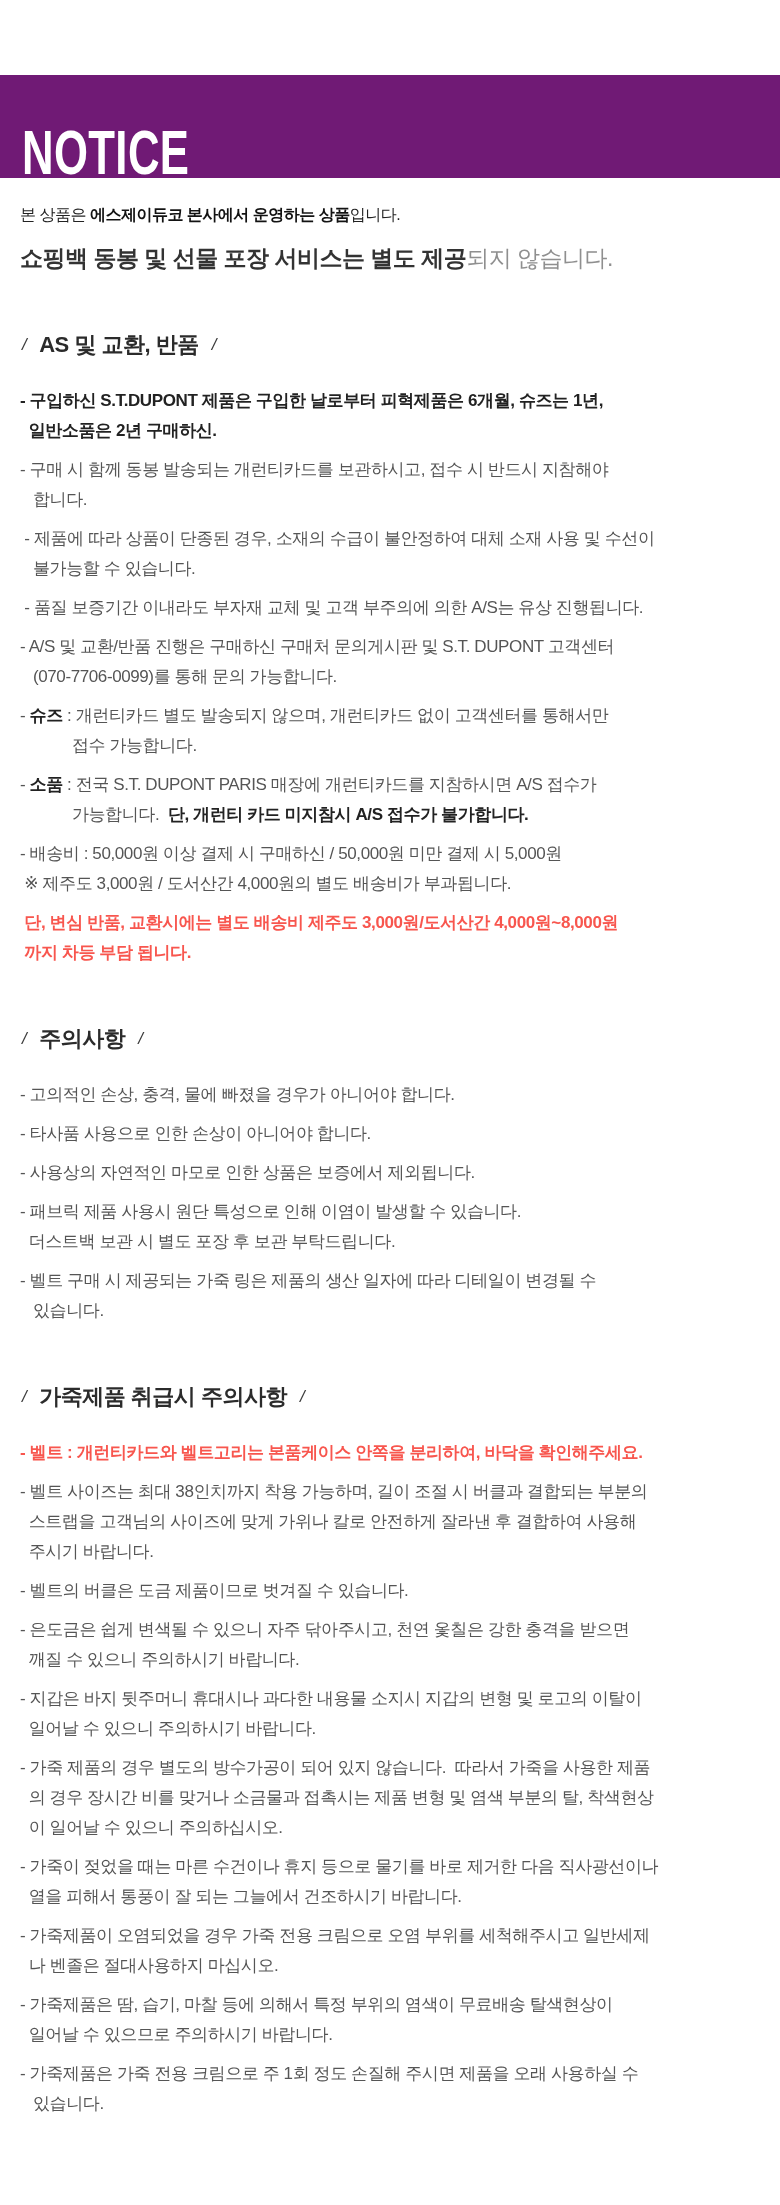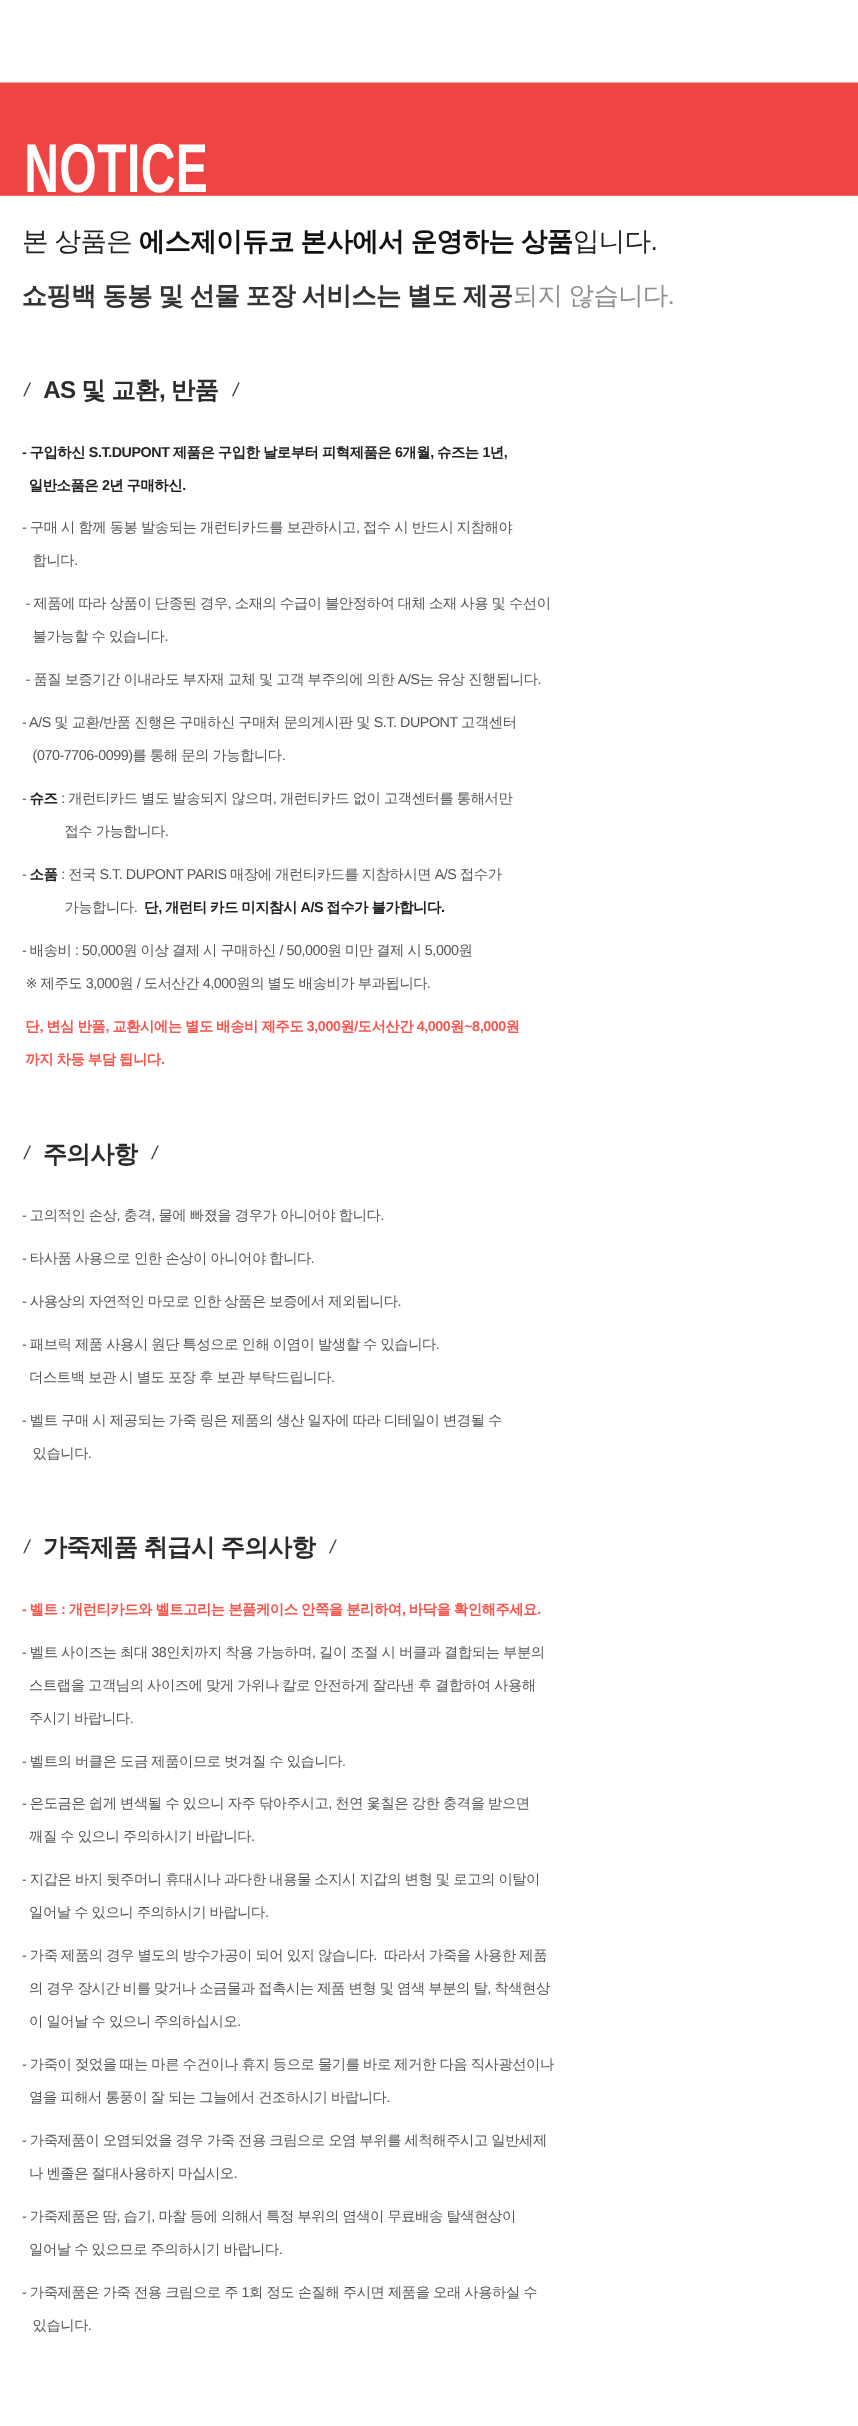--- a/index.html
+++ b/index.html
@@ -2,43 +2,43 @@
 <html><head>
 <meta charset="utf-8">
 <style>
   html,body{margin:0;padding:0;}
   body{
     width:780px;height:2205px;background:#ffffff;
     font-family:"Liberation Sans","DejaVu Sans",sans-serif;
     -webkit-font-smoothing:antialiased;
   }
   .band{
-    margin-top:75px;height:103px;background:#ef4444;
+    margin-top:75px;height:103px;background:#701a75;
     display:flex;align-items:flex-end;overflow:hidden;
     padding-left:22px;box-sizing:border-box;
   }
   .notice-title{
     color:#ffffff;font-size:56px;font-weight:700;line-height:0.92;
     letter-spacing:0.5px;margin:0 0 -4px 0;
     transform:scaleX(0.78) scaleY(1.12);transform-origin:left bottom;
     white-space:nowrap;
   }
   .content{padding:0 20px;box-sizing:border-box;}
   .intro{margin-top:26px;}
-  .intro-line1{font-size:24px;line-height:1.35;letter-spacing:-0.5px;}
+  .intro-line1{font-size:16px;line-height:1.35;letter-spacing:-0.5px;}
   .intro-line2{font-size:23px;margin-top:17px;letter-spacing:-0.5px;}
   .section{margin-top:56px;}
   .section-heading{
     display:flex;align-items:center;gap:13px;
     font-size:22px;color:#2b2b2b;font-weight:700;
     letter-spacing:-0.5px;margin-bottom:26px;padding-left:2px;
   }
   .slash{font-size:17px;font-weight:400;font-style:italic;color:#3a3a3a;}
   .bullet{
-    font-size:13px;line-height:30px;margin-bottom:9px;
+    font-size:17px;line-height:30px;margin-bottom:9px;
     white-space:pre-wrap;color:#555555;letter-spacing:-0.4px;
   }
   .s-g{color:#555555;}
   .s-b{color:#222222;font-weight:700;}
   .s-r{color:#f8564e;font-weight:bold;}
   .s-rb{color:#f8564e;font-weight:700;}
   .s-d{color:#222222;}
   .s-db{color:#121212;font-weight:700;}
   .s-gb{color:#333333;font-weight:700;}
   .s-lt{color:#8f8f8f;}

